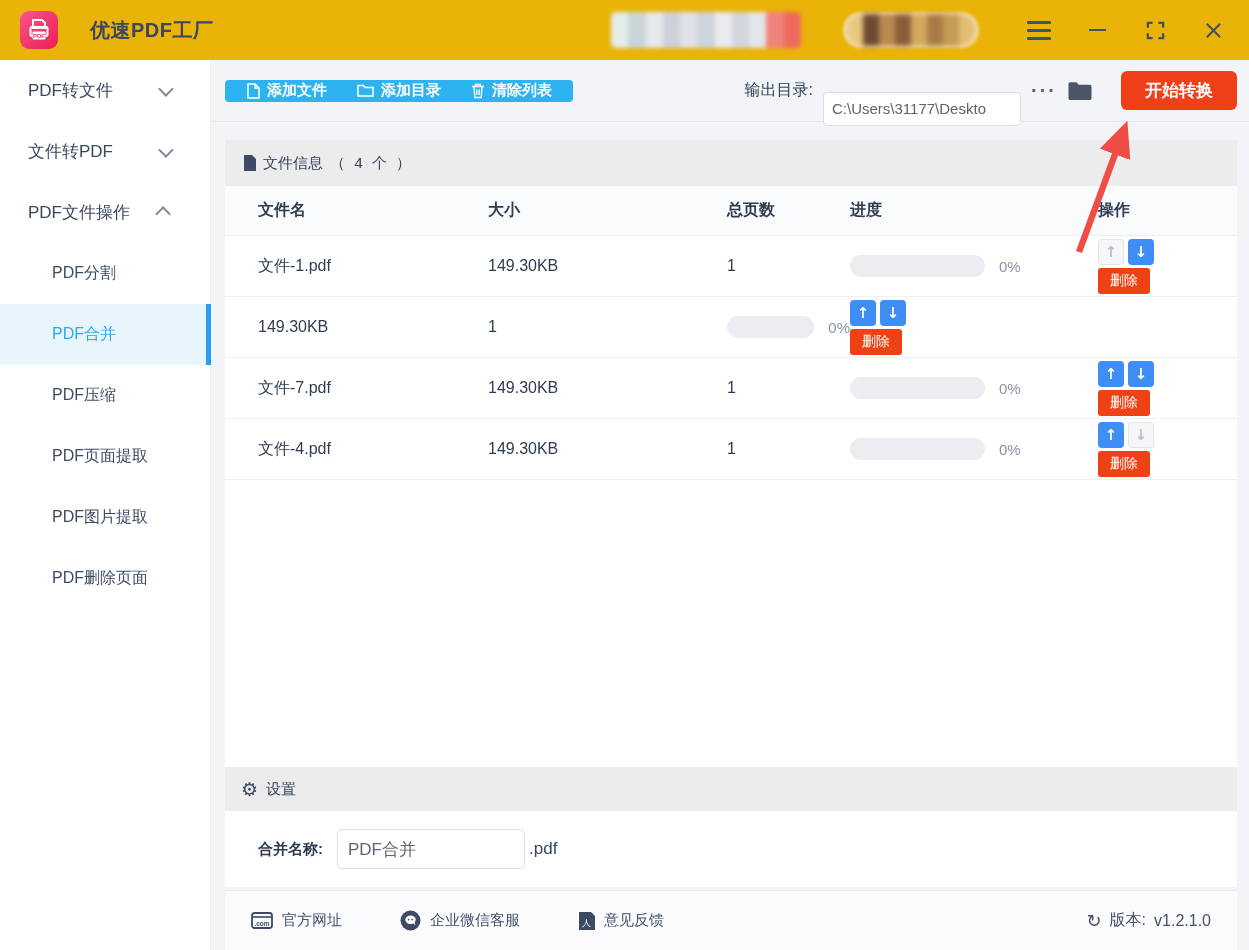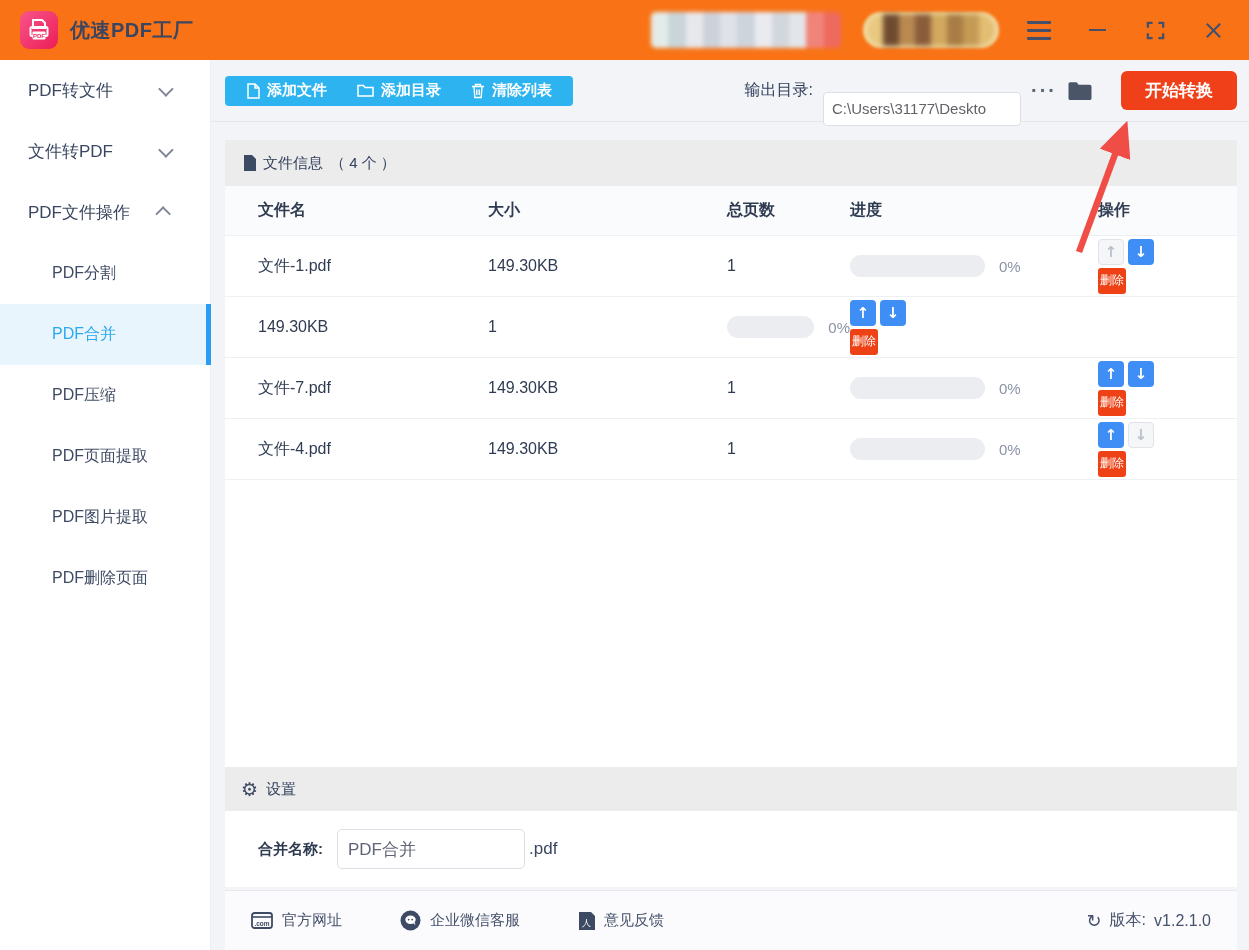--- a/index.html
+++ b/index.html
@@ -1,20 +1,20 @@
 <!DOCTYPE html>
 <html><head>
 <meta charset="utf-8">
 <style>
   html,body{margin:0;padding:0;background:#fff;}
   body{width:1249px;height:950px;overflow:hidden;font-family:"Liberation Sans","DejaVu Sans",sans-serif;color:#303c52;}
   .app{width:1249px;height:950px;display:flex;flex-direction:column;position:relative;}
 
   
-  .titlebar{height:60px;background:#f97316;display:flex;align-items:center;padding:0 22px 0 20px;box-sizing:border-box;flex:0 0 auto;}
+  .titlebar{height:60px;background:#eab308;display:flex;align-items:center;padding:0 22px 0 20px;box-sizing:border-box;flex:0 0 auto;gap:20px;}
   .logo{width:38px;height:38px;border-radius:9px;background:linear-gradient(135deg,#f7558b,#ec1e55);display:flex;align-items:center;justify-content:center;margin-right:12px;flex:0 0 auto;}
   .app-title{font-size:20px;font-weight:600;color:#3a4660;letter-spacing:.5px;}
   .tb-spacer{flex:1;}
   .mosaic{height:36px;border-radius:5px;overflow:hidden;display:flex;filter:blur(2px);}
   .mosaic-a{width:190px;}
   .mosaic-a span{flex:1;}
   .mosaic-b-wrap{margin-left:22px;border-radius:19px;background:#f1dca6;padding:2px 4px;filter:blur(1.5px);}
   .mosaic-b{width:128px;height:32px;border-radius:16px;overflow:hidden;display:flex;}
   .mosaic-b span{flex:1;}
   .win-controls{display:flex;align-items:center;gap:30px;margin-left:26px;}
@@ -30,41 +30,41 @@
   .side-item .chev{margin-left:auto;width:9px;height:9px;border-right:2px solid #7d8596;border-bottom:2px solid #7d8596;}
   .chev.down{transform:rotate(45deg) translateY(-2px);}
   .chev.up{transform:rotate(-135deg) translateY(-2px);}
   .side-sub{padding-left:52px;font-size:16px;color:#3f4b64;}
   .side-sub.active{background:#e9f5fd;color:#2aa9f0;}
   .side-sub.active::after{content:"";position:absolute;right:-1px;top:0;bottom:0;width:5px;background:#2a9df2;}
 
   
   .main{flex:1;background:#f2f4f7;display:flex;flex-direction:column;min-width:0;position:relative;}
   .toolbar-row{height:62px;flex:0 0 auto;border-bottom:1px solid #e4e7ec;display:flex;align-items:center;padding:0 12px 0 14px;box-sizing:border-box;}
-  .btn-group{background:#2db4f0;border-radius:4px;height:30px;display:flex;align-items:center;padding:0 6px;}
+  .btn-group{background:#2db4f0;border-radius:4px;height:22px;display:flex;align-items:center;padding:0 6px;}
   .tb-btn{display:flex;align-items:center;gap:7px;color:#fff;font-size:15px;font-weight:600;padding:0 15px;height:100%;cursor:pointer;}
   .out-group{margin-left:auto;display:flex;align-items:center;}
   .out-label{font-size:16px;color:#33415c;margin-right:10px;}
   .out-input{width:198px;height:34px;border:1px solid #dcdfe6;border-radius:4px;background:#fff;color:#606266;font-size:15px;padding:0 8px;box-sizing:border-box;font-family:inherit;margin-top:36px;}
   .dots-btn{font-size:20px;font-weight:700;color:#5a6475;letter-spacing:2px;margin:0 10px 0 10px;cursor:pointer;}
   .folder-btn{cursor:pointer;display:flex;align-items:center;margin-right:28px;}
   .start-btn{background:#f0401a;color:#fff;font-size:17px;font-weight:600;border:none;border-radius:6px;height:39px;padding:0 24px;cursor:pointer;font-family:inherit;}
 
   .content{flex:1;display:flex;flex-direction:column;min-height:0;padding:18px 12px 0 14px;box-sizing:border-box;}
-  .info-bar{height:46px;background:#ececec;display:flex;align-items:center;padding:0 18px;flex:0 0 auto;font-size:15px;color:#33415c;gap:7px;}
+  .info-bar{height:46px;background:#ececec;display:flex;align-items:center;padding:0 18px;flex:0 0 auto;font-size:15px;color:#33415c;gap:7px;font-family:Liberation Mono, monospace;}
   .table-head{height:50px;background:#fafbfc;border-bottom:1px solid #edeff2;display:grid;grid-template-columns:230px 239px 123px 248px 1fr;align-items:center;padding-left:33px;font-weight:700;font-size:16px;color:#2f3b51;flex:0 0 auto;box-sizing:border-box;}
   .t-row{height:61px;background:#fff;border-bottom:1px solid #eef0f3;display:grid;grid-template-columns:230px 239px 123px 248px 1fr;align-items:center;padding-left:33px;font-size:16px;color:#303c52;flex:0 0 auto;box-sizing:border-box;}
   .prog-cell{display:flex;align-items:center;gap:14px;}
   .prog-track{width:135px;height:22px;border-radius:11px;background:#ebedf0;}
   .prog-pct{font-size:15px;color:#8a93a5;}
   .ops-cell{display:flex;flex-direction:column;gap:3px;align-items:flex-start;}
   .ops-line{display:flex;gap:4px;}
   .mv-btn{width:26px;height:26px;border-radius:4px;background:#3f8ef5;color:#fff;border:none;font-size:15px;font-weight:700;display:flex;align-items:center;justify-content:center;cursor:pointer;font-family:"DejaVu Sans",sans-serif;box-sizing:border-box;padding:0;}
   .mv-btn.disabled{background:#f5f6f8;border:1px solid #e0e3e9;color:#b9c0cb;cursor:default;}
-  .del-btn{width:28px;height:26px;border-radius:3px;background:#ee4216;color:#fff;border:none;font-size:12px;cursor:pointer;font-family:inherit;padding:0;}
+  .del-btn{width:52px;height:26px;border-radius:3px;background:#ee4216;color:#fff;border:none;font-size:14px;cursor:pointer;font-family:inherit;padding:0;}
   .table-filler{flex:1;background:#fff;}
   .settings-bar{height:44px;background:#ececec;display:flex;align-items:center;padding:0 16px;gap:8px;flex:0 0 auto;font-size:15px;color:#33415c;}
   .gear{font-family:"DejaVu Sans",sans-serif;font-size:19px;color:#3d4a63;line-height:1;}
   .merge-row{height:76px;background:#fff;display:flex;align-items:center;padding-left:33px;flex:0 0 auto;}
   .merge-label{font-size:15px;font-weight:700;color:#2f3b51;margin-right:14px;}
   .merge-input{width:188px;height:40px;border:1px solid #dcdfe6;border-radius:5px;color:#5f6574;font-size:17px;padding:0 10px;box-sizing:border-box;font-family:inherit;}
   .merge-ext{font-size:17px;color:#3a4660;margin-left:4px;}
 
   .footer{height:60px;margin-top:3px;background:#fbfbfd;border-top:1px solid #e7e9ee;display:flex;align-items:center;padding:0 26px 0 26px;box-sizing:border-box;flex:0 0 auto;}
   .foot-item{display:flex;align-items:center;gap:9px;font-size:15px;color:#45526b;cursor:pointer;margin-right:58px;}

